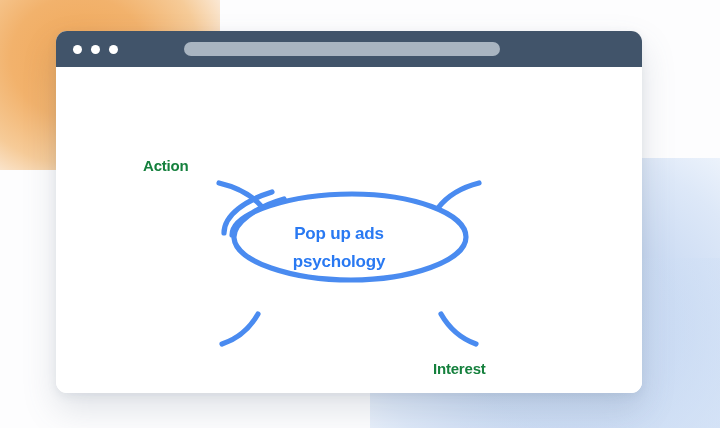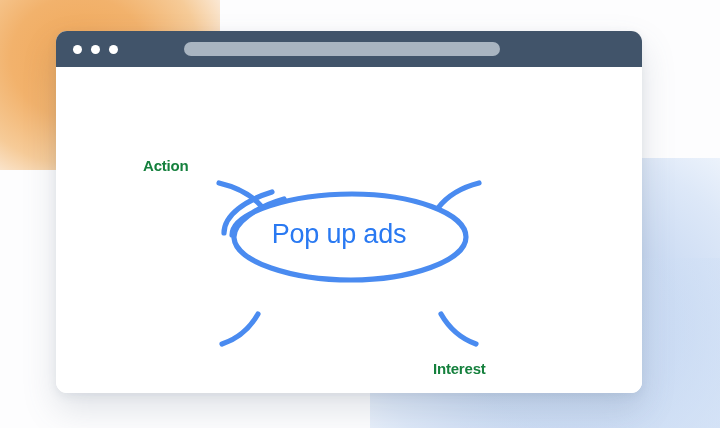--- a/index.html
+++ b/index.html
@@ -127,22 +127,22 @@
   #label-desire    { left: 94px;  top: 293px; }
   #label-interest  { left: 377px; top: 293px; }
 
   #center-text {
     position: absolute;
     left: 167px;
     top: 153px;
     width: 232px;
     text-align: center;
     color: #2979f2;
-    font-weight: normal;
-    font-size: 27px;
+    font-weight: bold;
+    font-size: 17px;
     line-height: 28px;
     letter-spacing: -0.2px;
   }
   #center-text .line { display: block; }
 </style>
 </head>
 <body>
 
 <div id="canvas">
 
@@ -179,20 +179,21 @@
 
           <path d="M 163 116 C 180 120, 196 128, 206 140"></path>
           <path d="M 423 116 C 407 120, 392 128, 382 141"></path>
           <path d="M 166 277 C 181 272, 194 261, 202 247"></path>
           <path d="M 420 277 C 406 272, 393 261, 385 247"></path>
         </g>
       </svg>
 
       <div id="center-text">
         <span class="line">Pop up ads</span>
+        <span class="line">psychology</span>
       </div>
 
       <div class="node-label" id="label-action">Action</div>
 
 
 
       <div class="node-label" id="label-interest">Interest</div>
 
     </div>
   </div>

